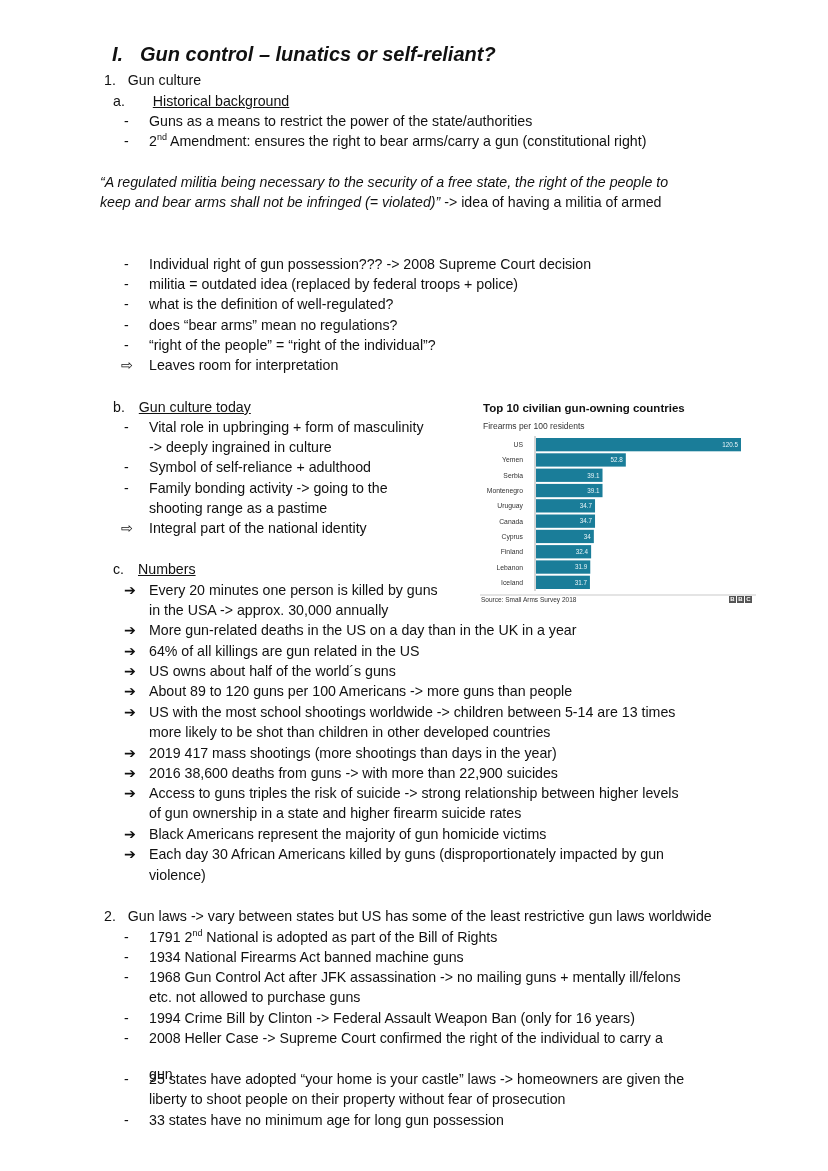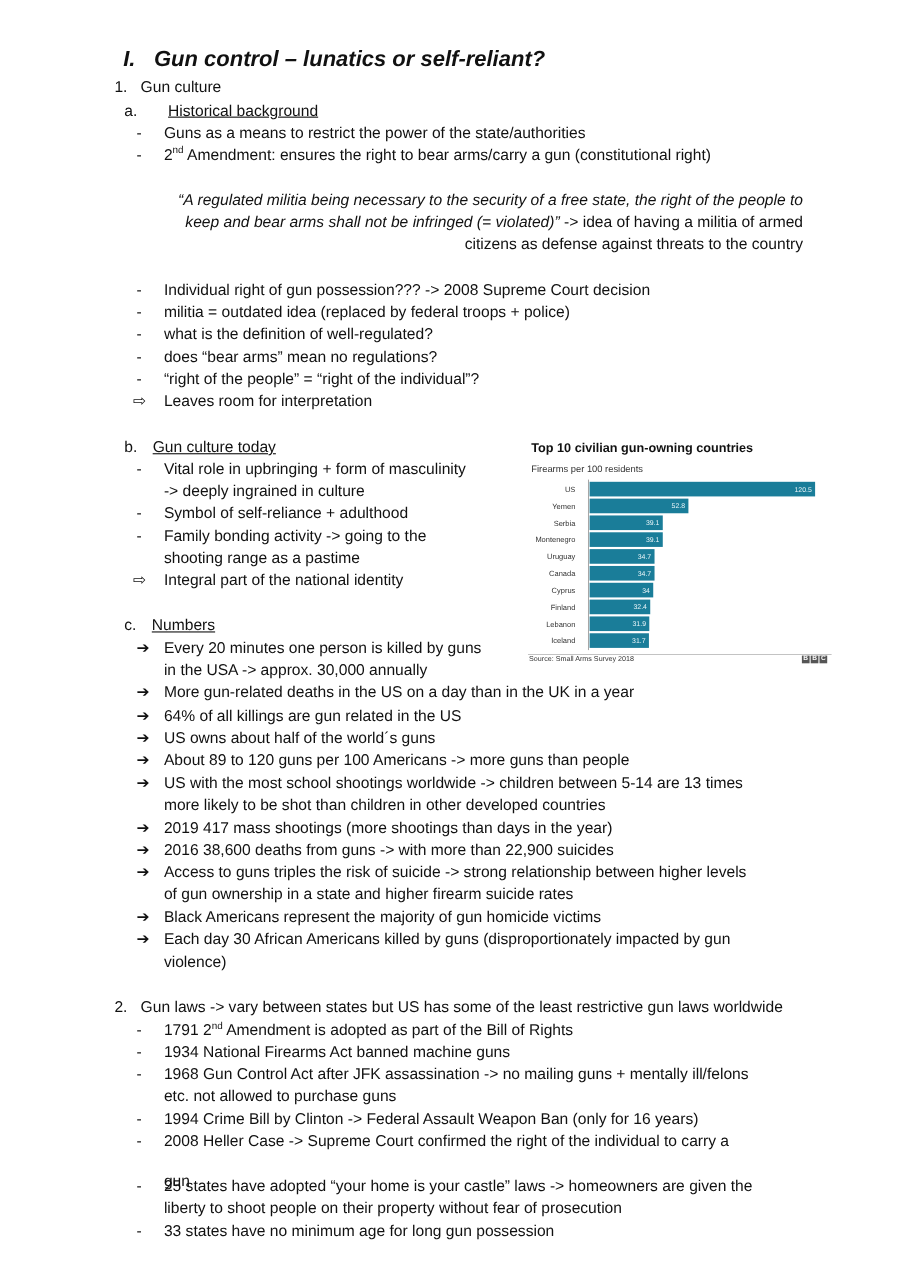--- a/index.html
+++ b/index.html
@@ -6,21 +6,21 @@
   body { width:828px; height:1171px; position:relative; overflow:hidden;
          font-family:"Liberation Sans", sans-serif; color:#111; }
   .page { position:absolute; left:0; top:0; width:828px; height:1105px; }
   .ln { position:absolute; font-size:14.2px; line-height:20px; white-space:nowrap; }
   .h1 { position:absolute; left:112px; top:43px; font-size:20px; font-weight:bold; font-style:italic; }
   .h1 .num { display:inline-block; width:28px; }
   .u { text-decoration:underline; }
   .b { font-weight:normal; }
   .i { font-style:italic; }
   .mk { position:absolute; width:20px; text-align:left; }
-  .quote { position:absolute; left:100px; width:630px; top:172px; font-size:14.2px; line-height:20px; text-align:right; }
+  .quote { position:absolute; left:100px; width:630px; top:172px; font-size:14.2px; line-height:20px; text-align:left; }
   sup { font-size:9px; line-height:0; }
   
   .chart { position:absolute; left:478px; top:400px; width:282px; height:210px; font-family:"Liberation Sans", sans-serif; }
   .chart-title { position:absolute; left:5px; top:2px; font-size:11.5px; font-weight:bold; }
   .chart-sub { position:absolute; left:5px; top:21px; font-size:8.5px; color:#333; }
   .chart svg { position:absolute; left:0; top:0; }
   .chart-source { position:absolute; left:3px; top:196px; font-size:6.5px; color:#333; }
   .bbc { position:absolute; right:8px; top:196px; display:flex; gap:1px; }
   .bbc span { width:7px; height:7px; background:#555; color:#fff; font-size:6px; line-height:7px; text-align:center; font-weight:bold; }
 </style>
@@ -46,21 +46,20 @@
   <div>
     <span class="ln mk" style="left:124px; top:111px;">-</span>
     <span class="ln" style="left:149px; top:111px;text-align:right;">Guns as a means to restrict the power of the state/authorities</span>
     <span class="ln mk" style="left:124px; top:131px;">-</span>
     <span class="ln" style="left:149px; top:131px;"><span>2</span><sup>nd</sup><span> Amendment: ensures the right to bear arms/carry a gun (constitutional right)</span></span>
   </div>
 
   <div class="quote">
     <div class="i">“A regulated militia being necessary to the security of a free state, the right of the people to</div>
     <div><span class="i">keep and bear arms shall not be infringed (= violated)”</span><span> -&gt; idea of having a militia of armed</span></div>
-    <div>citizens as defense against threats to the country</div>
   </div>
 
   <div>
     <span class="ln mk" style="left:124px; top:254px;">-</span>
     <span class="ln" style="left:149px; top:254px;">Individual right of gun possession??? -&gt; 2008 Supreme Court decision</span>
     <span class="ln mk" style="left:124px; top:274px;">-</span>
     <span class="ln" style="left:149px; top:274px;">militia = outdated idea (replaced by federal troops + police)</span>
     <span class="ln mk" style="left:124px; top:294px;">-</span>
     <span class="ln" style="left:149px; top:294px;">what is the definition of well-regulated?</span>
     <span class="ln mk" style="left:124px; top:315px;">-</span>
@@ -175,21 +174,21 @@
     <span class="ln" style="left:149px; top:844px;">Each day 30 African Americans killed by guns (disproportionately impacted by gun</span>
     <span class="ln" style="left:149px; top:865px;">violence)</span>
   </div>
 
   <div class="ln" style="left:104px; top:906px;">
     <span>2.</span>
     <span style="margin-left:8px" class="b">Gun laws</span><span> -&gt; vary between states but US has some of the least restrictive gun laws worldwide</span>
   </div>
   <div>
     <span class="ln mk" style="left:124px; top:927px;">-</span>
-    <span class="ln" style="left:149px; top:927px;"><span class="b">1791 2</span><sup class="b">nd</sup><span class="b"> Amendment</span><span> is adopted as part of the Bill of Rights</span></span>
+    <span class="ln" style="left:149px; top:927px;"><span class="b">1791 2</span><sup class="b">nd</sup><span class="b"> National</span><span> is adopted as part of the Bill of Rights</span></span>
 
     <span class="ln mk" style="left:124px; top:947px;">-</span>
     <span class="ln" style="left:149px; top:947px;"><span class="b">1934 National Firearms Act</span><span> banned machine guns</span></span>
 
     <span class="ln mk" style="left:124px; top:967px;">-</span>
     <span class="ln" style="left:149px; top:967px;"><span class="b">1968 Gun Control Act</span><span> after JFK assassination -&gt; no mailing guns + mentally ill/felons</span></span>
     <span class="ln" style="left:149px; top:987px;">etc. not allowed to purchase guns</span>
 
     <span class="ln mk" style="left:124px; top:1008px;">-</span>
     <span class="ln" style="left:149px; top:1008px;">1994 Crime Bill by Clinton -&gt; Federal Assault Weapon Ban (only for 16 years)</span>

